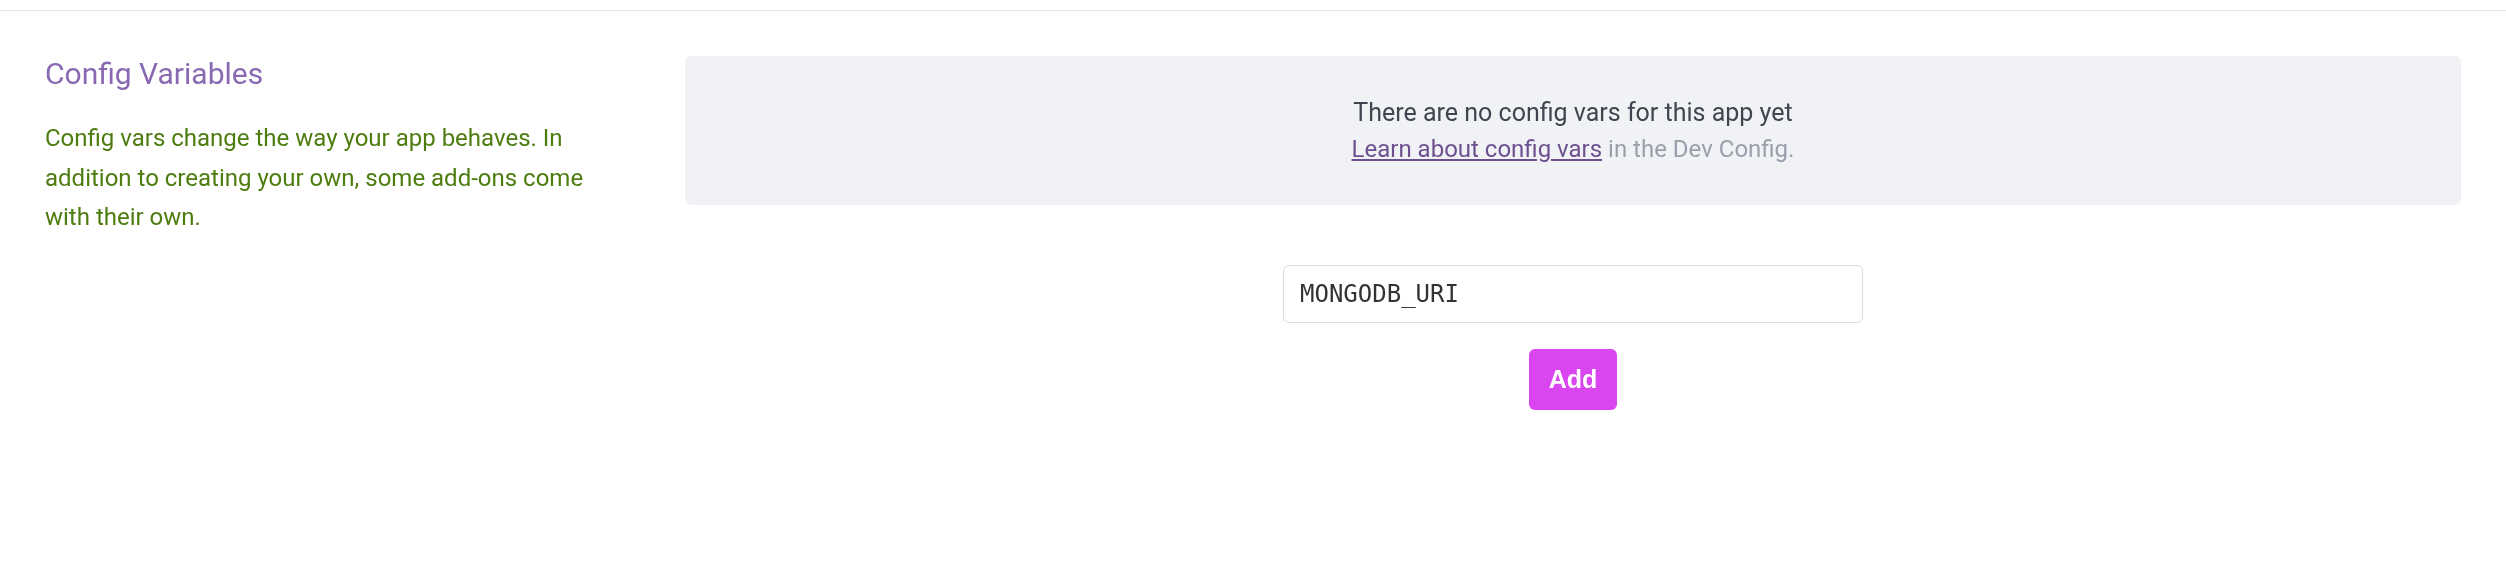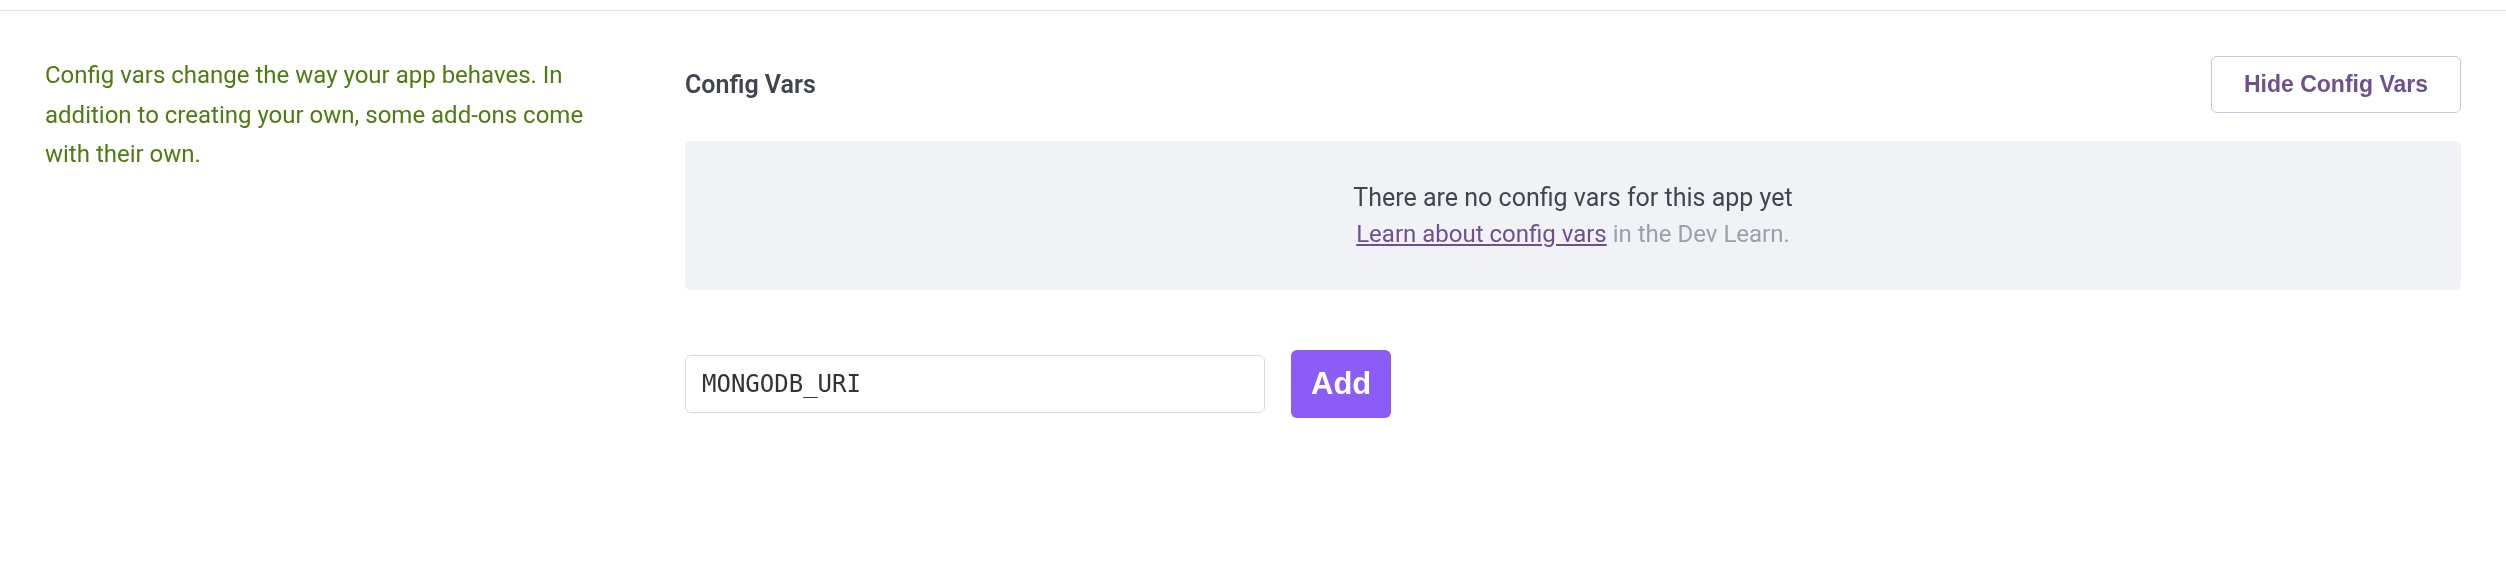--- a/index.html
+++ b/index.html
@@ -77,65 +77,63 @@
     }
     .empty-link {
       color: #6e5091;
       text-decoration: underline;
       text-align: center;
     }
     .form-row {
       display: flex;
       gap: 26px;
       align-items: center;
+      flex-direction: column;
     }
     .text-input {
       font-family: "SF Mono", Monaco, Menlo, Consolas, monospace;
       font-size: 24px;
       padding: 14px 16px;
       border: 1.5px solid #d9dce0;
       border-radius: 6px;
       color: #333;
       background: #fff;
     }
     .key-input {
       width: 580px;
     }
     .value-input {
       flex: 1;
       border: 2.5px solid #a48bc8;
       outline: none;
     }
     .add-btn {
-      background: #8b5cf6;
+      background: #d946ef;
       border: none;
       color: #fff;
-      font-size: 31px;
+      font-size: 25px;
       font-weight: 600;
       padding: 16px 20px;
       border-radius: 6px;
       cursor: pointer;
     }
   </style>
 </head>
 <body>
 
 <div class="container">
   <div class="sidebar">
+    <h2 class="sidebar-title">Config Variables</h2>
     <p class="sidebar-desc">Config vars change the way your app behaves. In addition to creating your own, some add-ons come with their own.</p>
   </div>
   <div class="main">
-    <div class="main-header">
-      <div class="main-title">Config Vars</div>
-      <button class="hide-btn">Hide Config Vars</button>
-    </div>
     <div class="empty-box">
       <div class="empty-title">There are no config vars for this app yet</div>
       <div class="empty-sub">
-        <a href="#" class="empty-link">Learn about config vars</a><span> in the Dev Learn.</span>
+        <a href="#" class="empty-link">Learn about config vars</a><span> in the Dev Config.</span>
       </div>
     </div>
     <div class="form-row">
       <input type="text" class="text-input key-input" value="MONGODB_URI" placeholder="KEY" style="">
       <button class="add-btn">Add</button>
     </div>
   </div>
 </div>
 
 </body></html>

